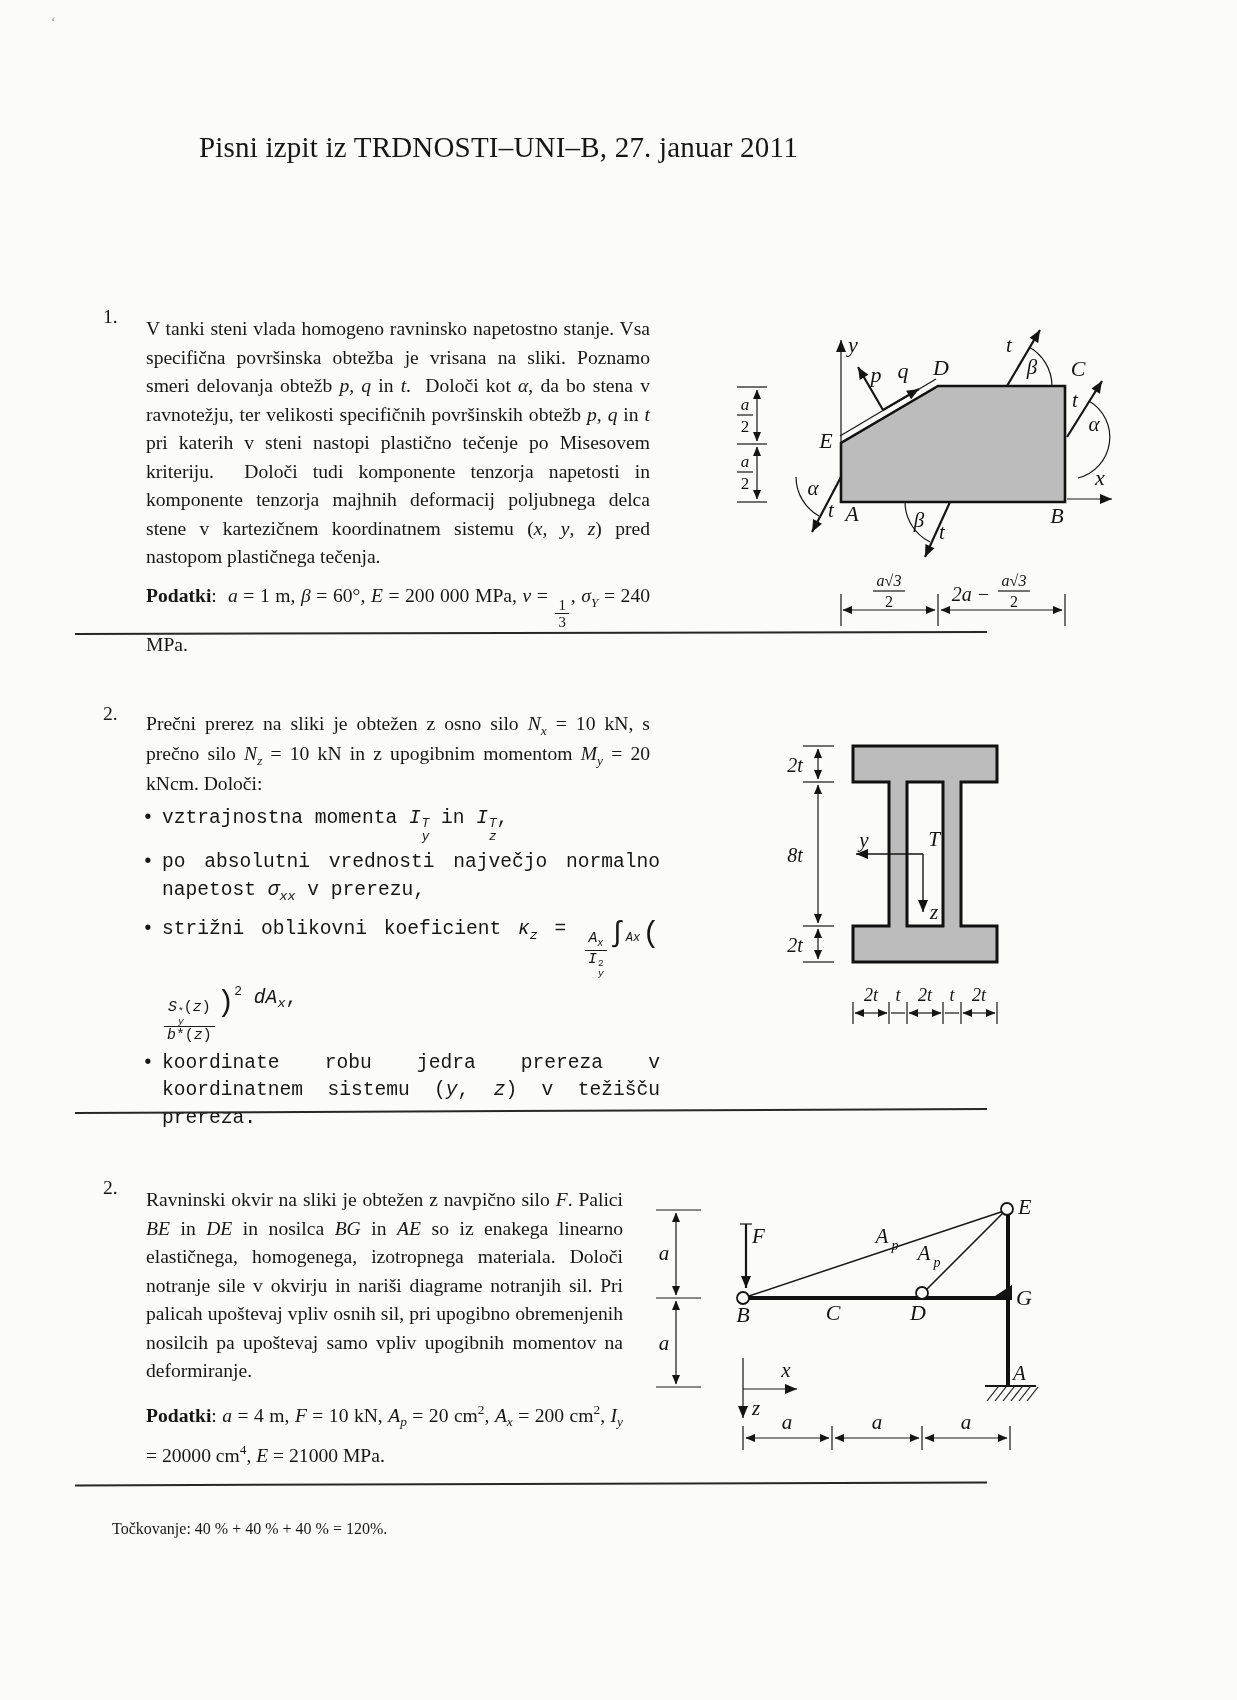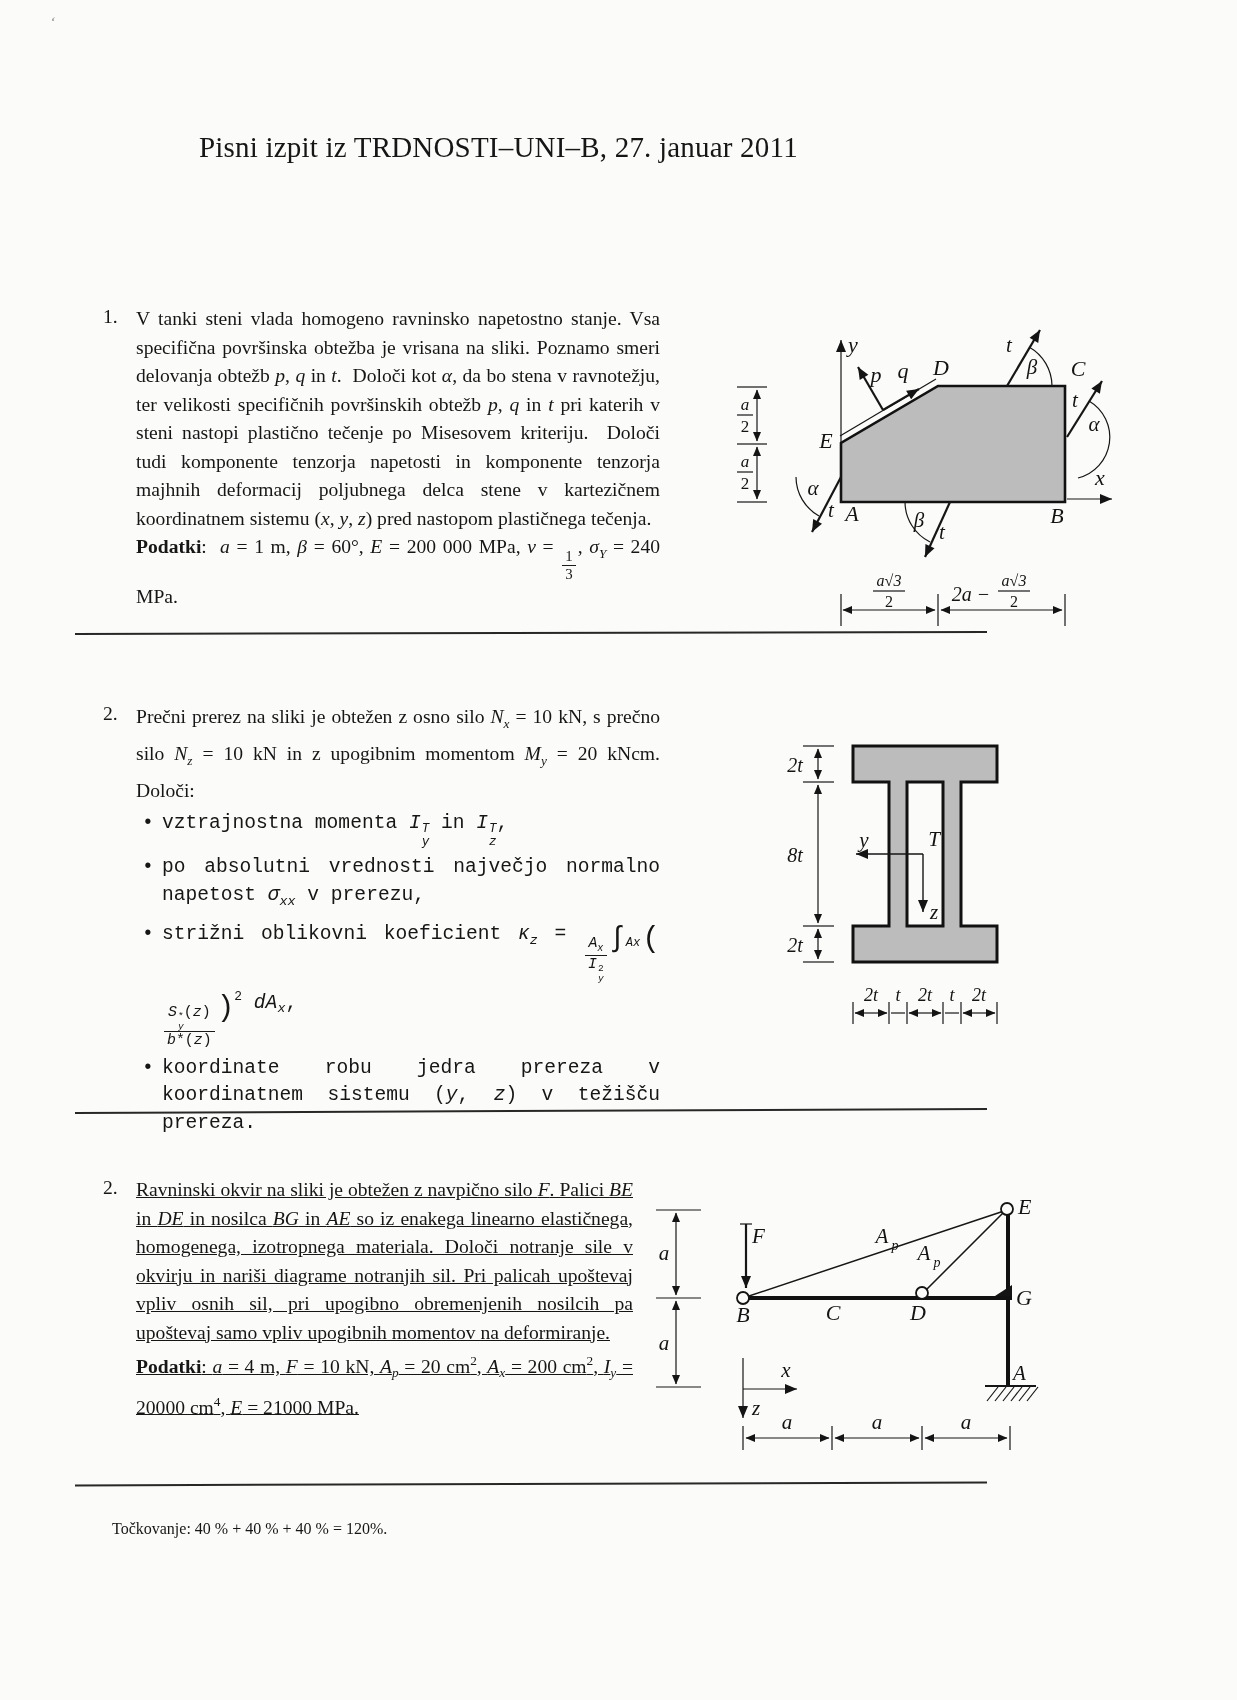--- a/index.html
+++ b/index.html
@@ -9,22 +9,22 @@
     font-family:"Liberation Serif",serif;color:#161616;
   }
   .corner-mark{position:absolute;left:50px;top:14px;font-size:15px;color:#909090;transform:rotate(14deg);}
   .title{
     position:absolute;left:199px;top:131px;margin:0;
     font-size:29px;font-weight:normal;letter-spacing:0.2px;white-space:nowrap;
   }
   .prob{position:absolute;}
   .pnum{position:absolute;left:0;top:1px;font-size:19.6px;}
   .ptext{margin-left:33px;}
-  .ptext p{margin:0;font-size:19.6px;line-height:28.5px;text-align:justify;}
-  #prob2 .ptext p{line-height:30px;}
+  .ptext p{margin:10px;font-size:19.6px;line-height:28.5px;text-align:justify;}
+  #prob2 .ptext p{line-height:23px;}
   .bullets{list-style:none;margin:4px 0 2px 0;padding:0;}
   .bullets li{
     position:relative;margin:0 0 6px 0;padding-left:26px;
     font-size:19.6px;line-height:27.5px;text-align:justify;font-family:Liberation Mono, monospace;
   }
   .bullets li::before{content:"•";position:absolute;left:6px;top:0;}
   .sep{position:absolute;height:2px;background:#272727;}
   .footer{position:absolute;left:112px;top:1520px;font-size:16px;}
   i{font-style:italic;}
   sub,sup{font-size:68%;}
@@ -218,21 +218,21 @@
       <text class="t it f18 mid" x="925" y="1001">2t</text>
       <text class="t it f18 mid" x="952" y="1001">t</text>
       <text class="t it f18 mid" x="979" y="1001">2t</text>
     </g>
   </svg>
 
   <div class="sep" style="left:75px;top:1110px;width:912px;transform:rotate(-0.25deg);"></div>
 
   <section class="prob" id="prob3" style="left:103px;top:1176px;width:532px;">
     <div class="pnum">2.</div>
-    <div class="ptext" style="width:497px;text-decoration:underline;">
+    <div class="ptext" style="width:497px;">
       <p>Ravninski okvir na sliki je obtežen z navpično silo <i>F</i>. Palici <i>BE</i> in <i>DE</i> in nosilca <i>BG</i> in <i>AE</i> so iz enakega linearno elastičnega, homogenega, izotropnega materiala. Določi notranje sile v okvirju in nariši diagrame notranjih sil. Pri palicah upoštevaj vpliv osnih sil, pri upogibno obremenjenih nosilcih pa upoštevaj samo vpliv upogibnih momentov na deformiranje.</p>
       <p><b>Podatki</b>: <i>a</i> = 4 m, <i>F</i> = 10 kN, <i>A</i><sub><i>p</i></sub> = 20 cm<sup>2</sup>, <i>A</i><sub><i>x</i></sub> = 200 cm<sup>2</sup>, <i>I</i><sub><i>y</i></sub> = 20000 cm<sup>4</sup>, <i>E</i> = 21000 MPa.</p>
     </div>
   </section>
 
   <svg style="left:640px;top:1100px;" width="420" height="360" viewBox="640 1100 420 360">
 
     <line class="ln" style="stroke-width:1.5" x1="743" y1="1298" x2="1004" y2="1211"></line>
     <line class="ln" style="stroke-width:1.5" x1="922" y1="1294" x2="1004" y2="1212"></line>
     <line class="thick" x1="743" y1="1298" x2="1012" y2="1298"></line>

